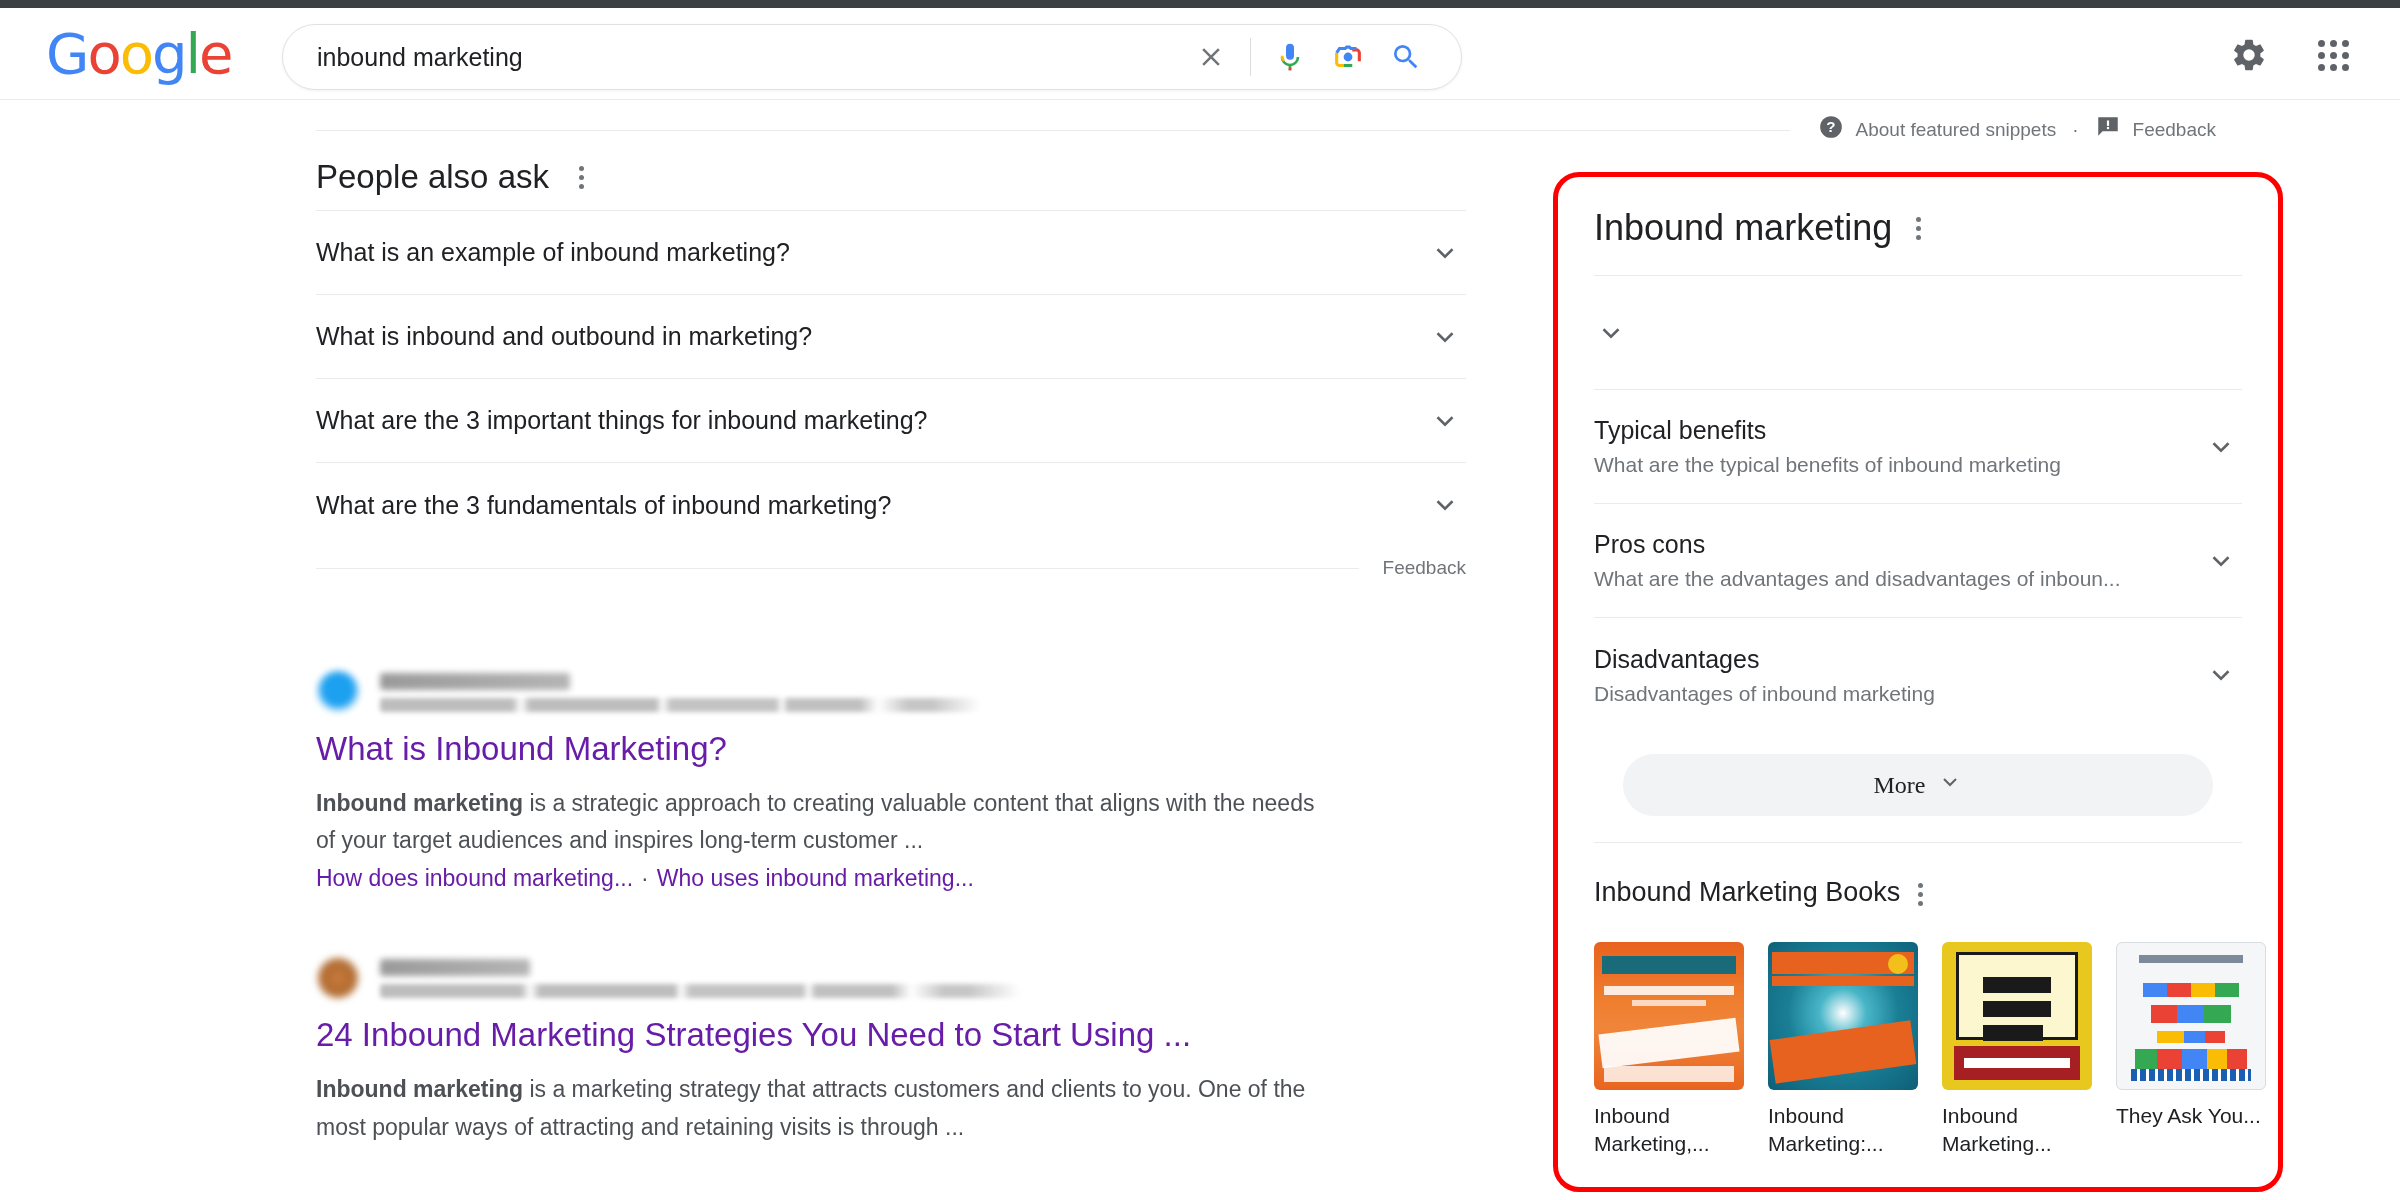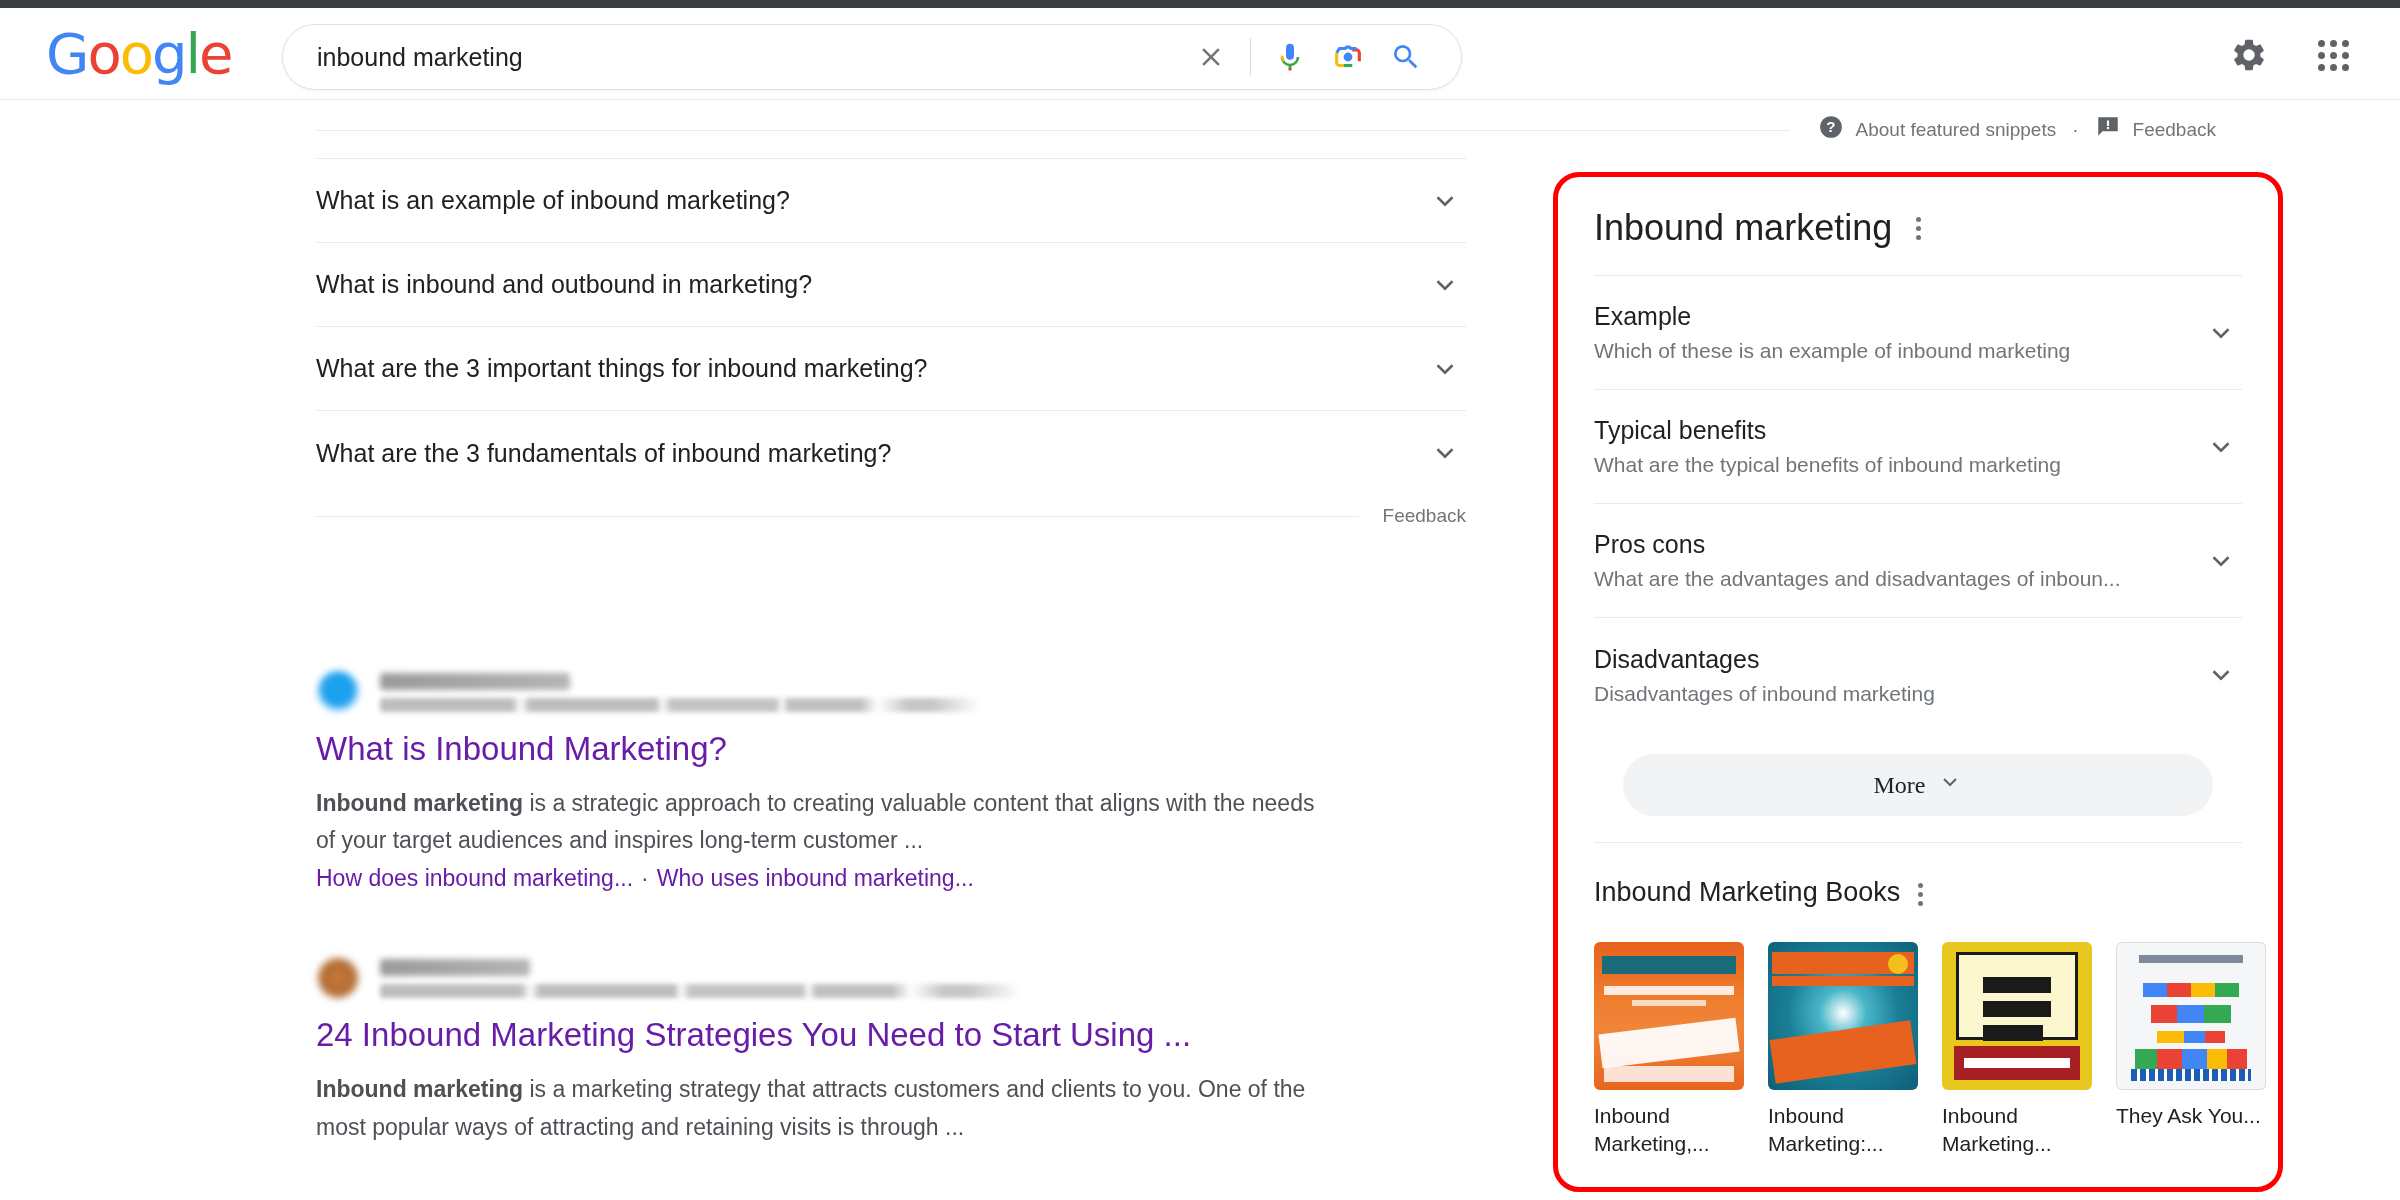--- a/index.html
+++ b/index.html
@@ -300,20 +300,28 @@
               <rect x="11" y="12" width="2" height="2" fill="#fff"></rect>
             </svg>
         </span>
         <span>Feedback</span>
       </div>
     </div>
 
     <div class="col-left">
 
       <div class="paa">
+        <div class="paa-head">
+          <div class="paa-title">People also ask</div>
+          <div class="kebab">
+              <i></i>
+              <i></i>
+              <i></i>
+            </div>
+        </div>
 
         <div class="paa-list">
           <div class="paa-item">
             <div class="paa-q">What is an example of inbound marketing?</div>
             <div class="chev">
               <svg width="30" height="30" viewBox="0 0 24 24">
                   <path fill="none" stroke="#5f6368" stroke-width="2" d="M6 9l6 6 6-6"></path>
                 </svg>
             </div>
           </div>
@@ -386,24 +394,20 @@
           <div class="kp-title">Inbound marketing</div>
           <div class="kebab">
               <i></i>
               <i></i>
               <i></i>
             </div>
         </div>
 
         <div class="kp-acc">
           <div class="acc-item">
-            <div class="acc-text">
-              <div class="acc-label">Example</div>
-              <div class="acc-sub">Which of these is an example of inbound marketing</div>
-            </div>
             <div class="chev">
               <svg width="30" height="30" viewBox="0 0 24 24">
                   <path fill="none" stroke="#5f6368" stroke-width="2" d="M6 9l6 6 6-6"></path>
                 </svg>
             </div>
           </div>
           <div class="acc-item">
             <div class="acc-text">
               <div class="acc-label">Typical benefits</div>
               <div class="acc-sub">What are the typical benefits of inbound marketing</div>

